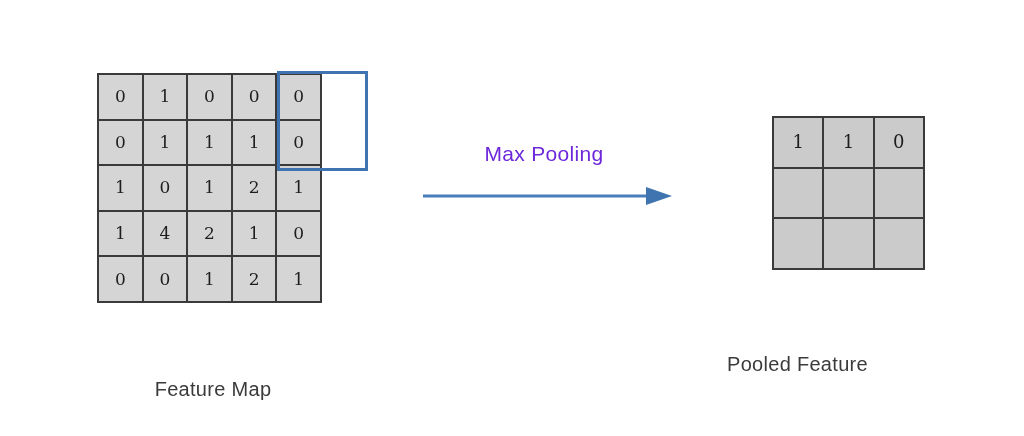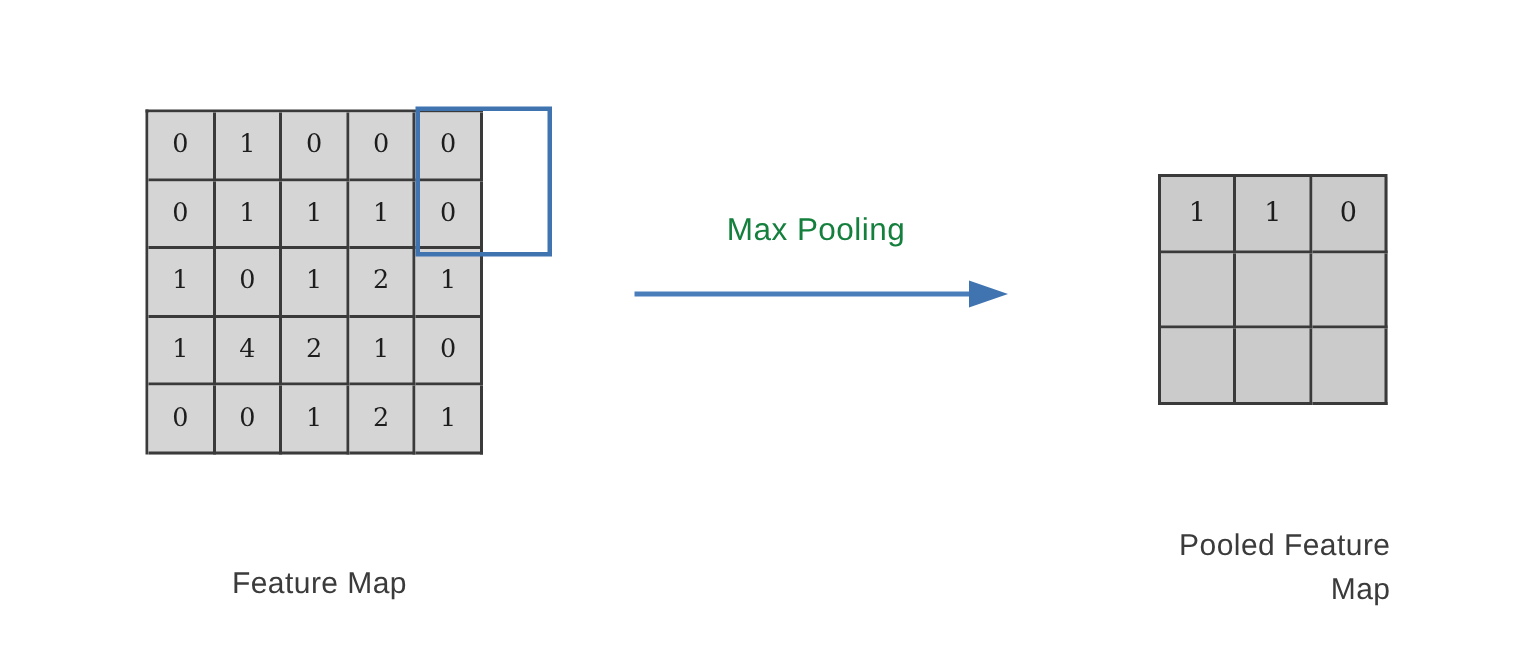--- a/index.html
+++ b/index.html
@@ -74,21 +74,21 @@
 
   
   #max-pooling-label {
     position: absolute;
     left: 424px;
     top: 142px;
     width: 240px;
     text-align: center;
     font-size: 21px;
     font-weight: 300;
-    color: #15803d;
+    color: #6d28d9;
     letter-spacing: 0.3px;
     white-space: nowrap;
   }
   #transform-arrow {
     position: absolute;
     left: 420px;
     top: 182px;
     width: 255px;
     height: 28px;
   }
@@ -132,21 +132,21 @@
   #feature-map-caption {
     left: 133px;
     top: 378px;
     width: 160px;
     text-align: center;
   }
   #pooled-map-caption {
     left: 727px;
     top: 350px;
     width: 200px;
-    text-align: right;
+    text-align: left;
     line-height: 1.45;
   }
 </style>
 </head>
 <body>
 
 <div class="stage">
 
   <div id="feature-map-grid">
     <div class="cell">0</div>
@@ -202,16 +202,15 @@
 
     <div class="cell"></div>
     <div class="cell"></div>
     <div class="cell"></div>
   </div>
 
   <div class="caption" id="feature-map-caption">Feature Map</div>
 
   <div class="caption" id="pooled-map-caption">
     <div>Pooled Feature</div>
-    <div>Map</div>
   </div>
 
 </div>
 
 </body></html>

